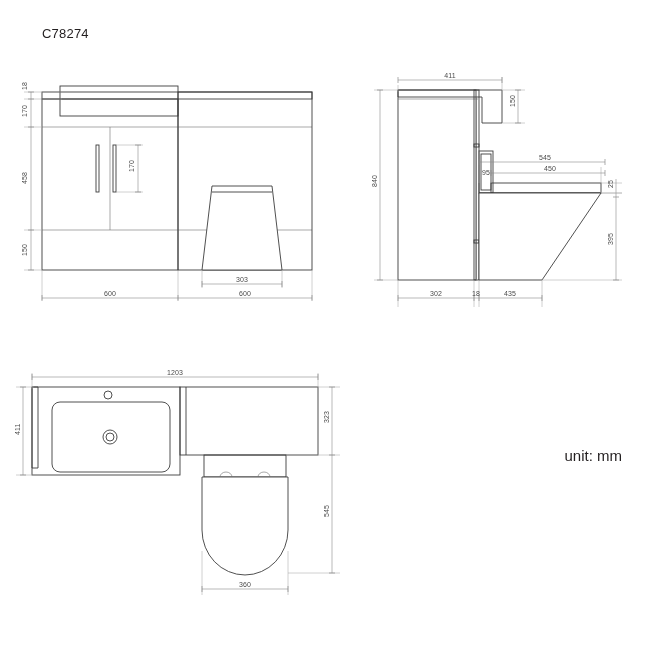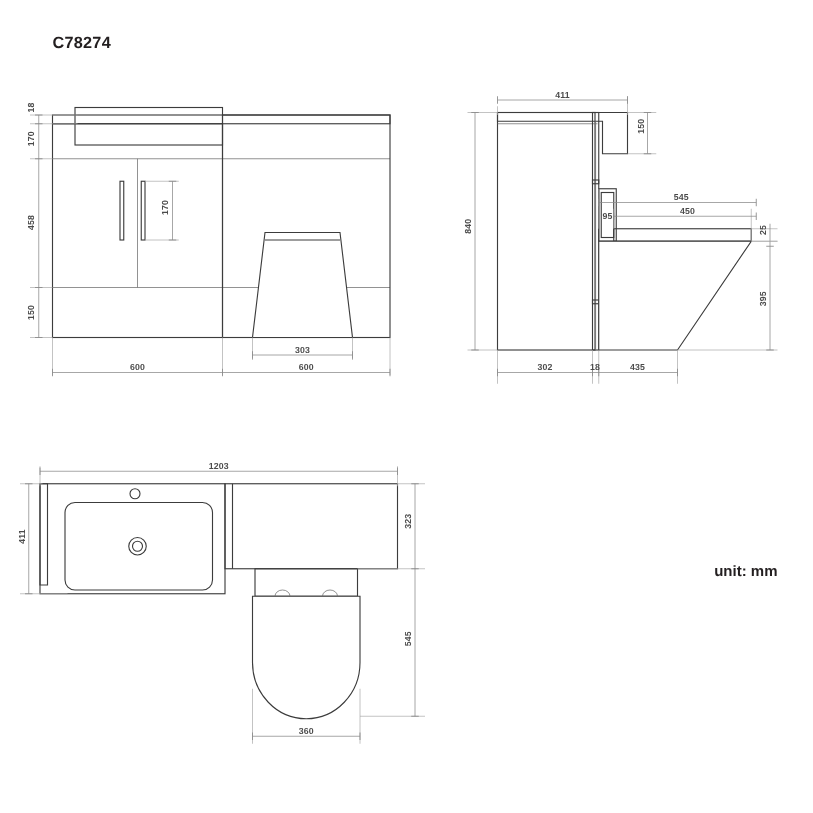--- a/index.html
+++ b/index.html
@@ -14,36 +14,35 @@
     font-family: "Liberation Sans", sans-serif;
     color: #231f20;
     position: relative;
     overflow: hidden;
   }
   #sheet {
     position: absolute;
     left: 0; top: 0;
     width: 650px;
     height: 492px;
-    font-weight: bold;
   }
   #drawing-title {
     position: absolute;
     left: 42px;
     top: 26px;
     font-size: 13px;
     letter-spacing: 0.2px;
     color: #231f20;
     white-space: nowrap;
   }
   #unit-note {
     position: absolute;
     right: 28px;
     bottom: 28px;
-    font-size: 12px;
+    font-size: 15px;
     color: #231f20;
     white-space: nowrap;
   }
   svg { display: block; }
   .obj   { fill: none; stroke: #3c3c3c; stroke-width: 0.9; }
   .objf  { fill: #ffffff; stroke: #3c3c3c; stroke-width: 0.9; }
   .thin  { fill: none; stroke: #6e6e6e; stroke-width: 0.6; }
   .dim   { fill: none; stroke: #8a8a8a; stroke-width: 0.6; }
   .ext   { fill: none; stroke: #a8a8a8; stroke-width: 0.55; }
   .dimtxt {

